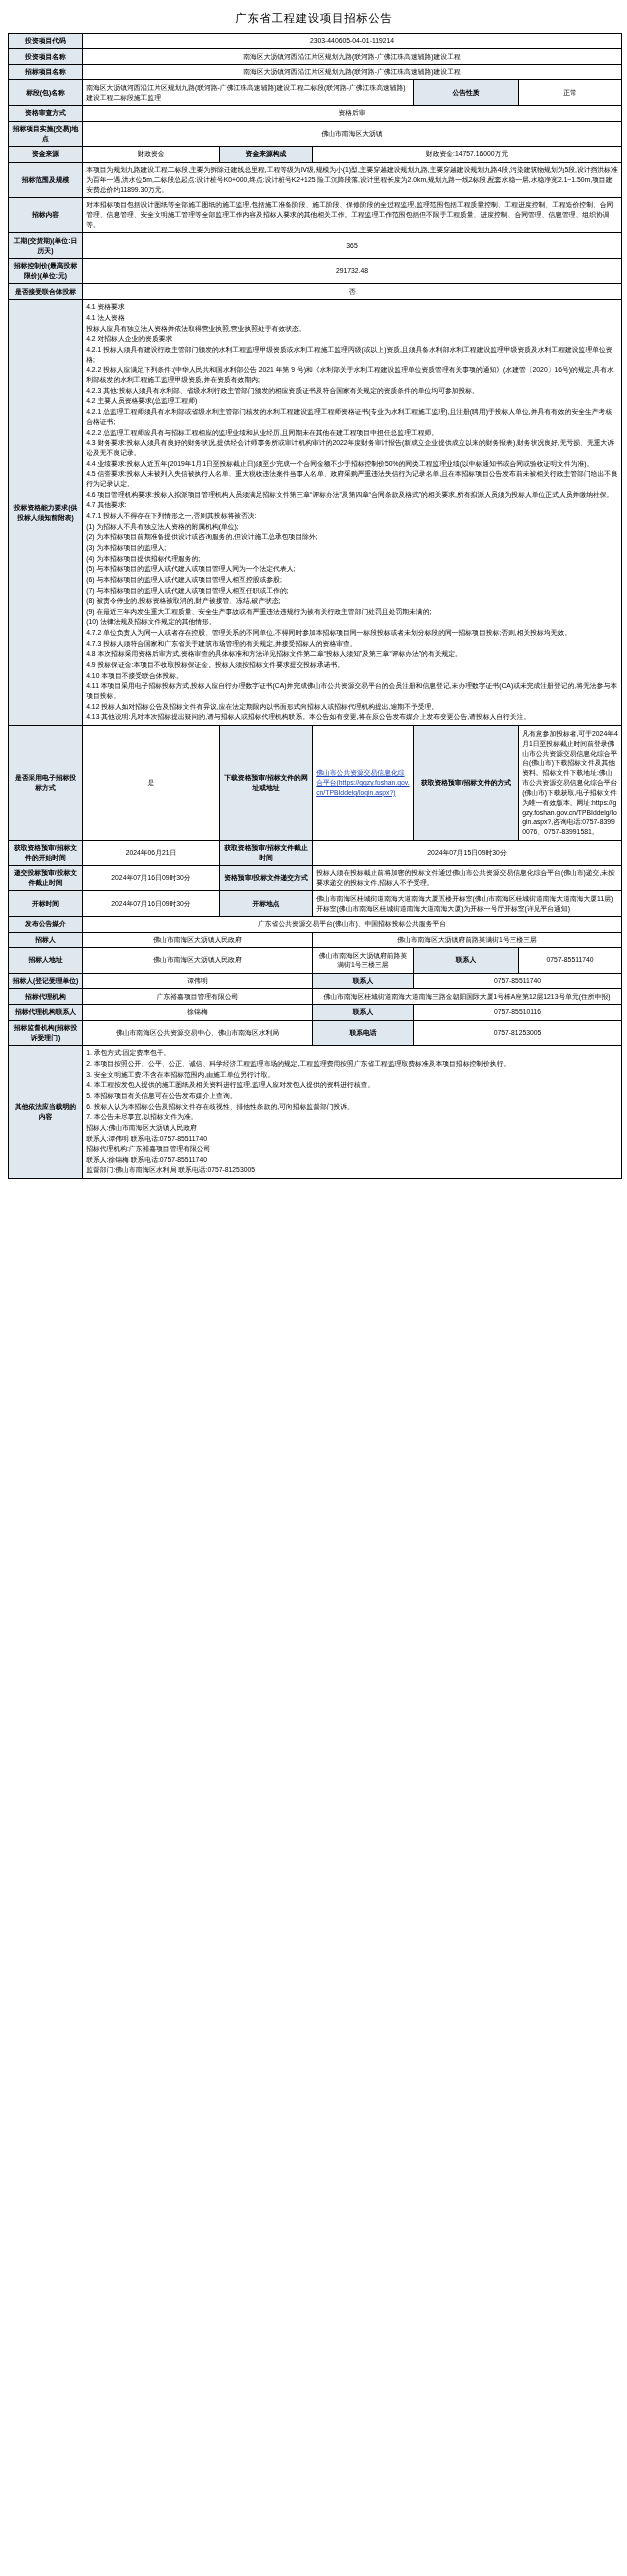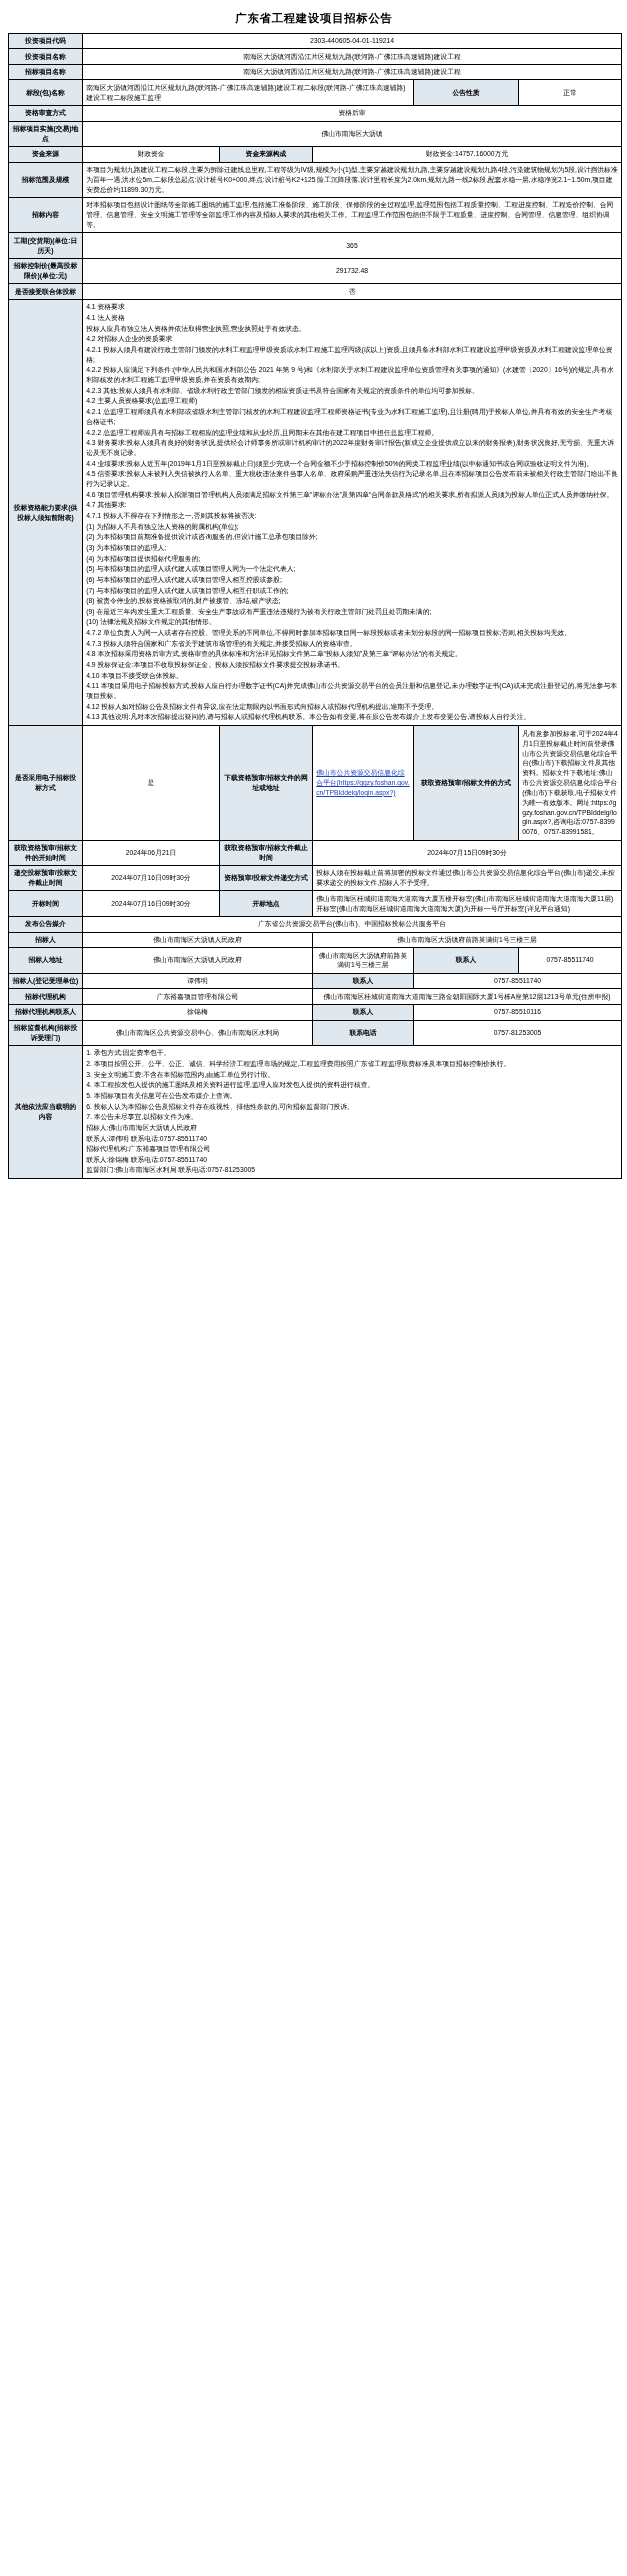--- a/index.html
+++ b/index.html
@@ -8,21 +8,21 @@
     width: 628px;
     background: #ffffff;
     font-family: "Liberation Sans", "DejaVu Sans", sans-serif;
     color: #000;
     -webkit-font-smoothing: none;
   }
   .page { width: 628px; padding: 6.4px 8px 11.3px 8px; }
   .doc-title {
     text-align: center;
     font-size: 11.3px;
-    font-weight: bold;
+    font-weight: normal;
     letter-spacing: 0.8px;
     margin: 4.8px 0 6.4px 0;
   }
   table.main {
     width: 611px;
     border-collapse: collapse;
     table-layout: fixed;
   }
   table.main td, table.main th {
     border: 0.8px solid #000;

